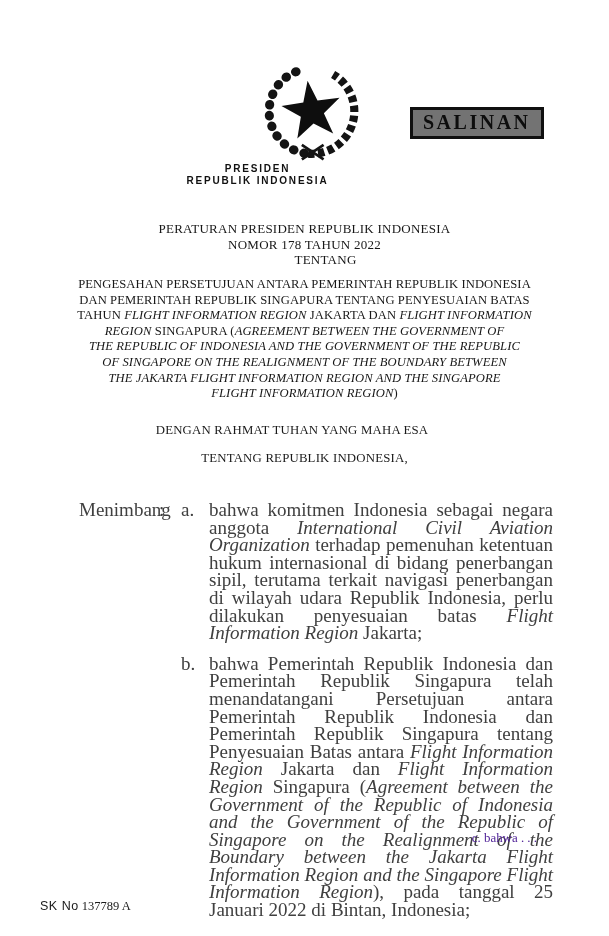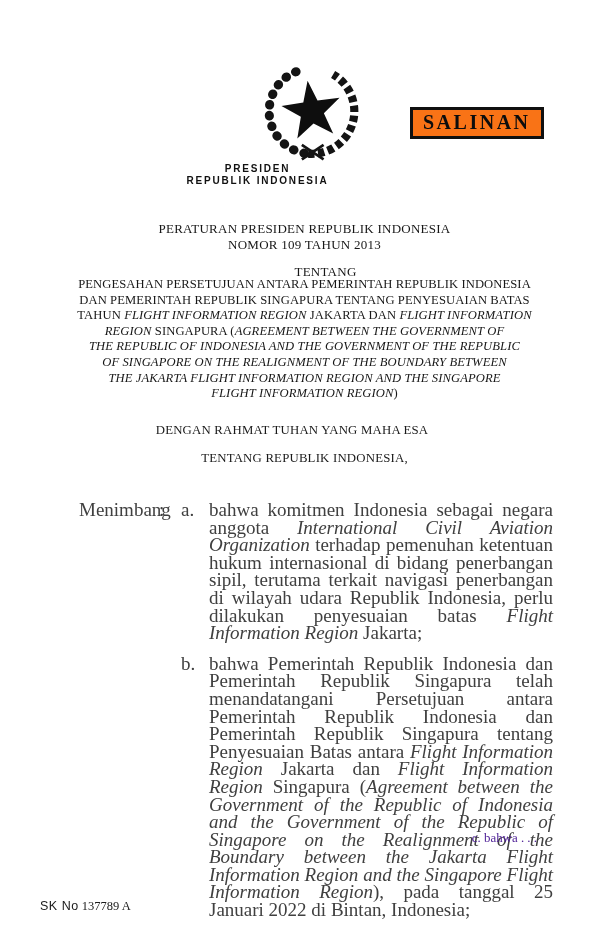--- a/index.html
+++ b/index.html
@@ -8,26 +8,26 @@
 
   
   .emblem{position:absolute;left:255px;top:66px;width:110px;height:96px;}
   .letterhead{position:absolute;left:0;top:163px;width:515px;text-align:center;
               font-family:"Liberation Sans", sans-serif;font-weight:bold;color:#111;}
   .letterhead .lh1{font-size:10px;letter-spacing:1.8px;line-height:12px;}
   .letterhead .lh2{font-size:10px;letter-spacing:1.8px;line-height:12px;}
 
   .salinan{position:absolute;left:410px;top:107px;border:3px solid #101010;
            padding:1px 10px 2px 10px;font-weight:bold;font-size:20px;letter-spacing:2.5px;
-           color:#0d0d0d;background:#f97316;}
+           color:#0d0d0d;background:#737373;}
 
   
   .titleblock{position:absolute;left:0;top:221px;width:609px;text-align:center;
               font-size:13px;line-height:15.5px;letter-spacing:.25px;color:#171717;}
-  .titleblock .tentang{margin-top:12px;padding-left:42px;}
+  .titleblock .tentang{margin-top:0;padding-left:42px;}
 
   .subject{position:absolute;left:0;top:277px;width:609px;text-align:center;
            font-size:12.6px;line-height:15.6px;letter-spacing:.1px;color:#171717;}
   .subject .sline{white-space:nowrap;}
 
   .invocation{position:absolute;left:0;top:423px;width:584px;text-align:center;
               font-size:12.8px;letter-spacing:.2px;}
   .authority{position:absolute;left:0;top:451px;width:609px;text-align:center;
              font-size:12.8px;letter-spacing:.2px;}
 
@@ -69,21 +69,21 @@
 
   <div class="salinan">SALINAN</div>
 
   <div class="letterhead">
     <div class="lh1">PRESIDEN</div>
     <div class="lh2">REPUBLIK  INDONESIA</div>
   </div>
 
   <div class="titleblock">
     <div>PERATURAN PRESIDEN REPUBLIK INDONESIA</div>
-    <div>NOMOR 109 TAHUN 2013</div>
+    <div>NOMOR 178 TAHUN 2022</div>
     <div class="tentang">TENTANG</div>
   </div>
 
   <div class="subject">
       <div class="sline"><span>PENGESAHAN PERSETUJUAN ANTARA PEMERINTAH REPUBLIK INDONESIA</span></div>
       <div class="sline"><span>DAN PEMERINTAH REPUBLIK SINGAPURA TENTANG PENYESUAIAN BATAS</span></div>
       <div class="sline"><span>TAHUN </span><span class="it">FLIGHT INFORMATION REGION</span><span> JAKARTA DAN </span><span class="it">FLIGHT INFORMATION</span></div>
       <div class="sline"><span class="it">REGION</span><span> SINGAPURA (</span><span class="it">AGREEMENT BETWEEN THE GOVERNMENT OF</span></div>
       <div class="sline"><span class="it">THE REPUBLIC OF INDONESIA AND THE GOVERNMENT OF THE REPUBLIC</span></div>
       <div class="sline"><span class="it">OF SINGAPORE ON THE REALIGNMENT OF THE BOUNDARY BETWEEN</span></div>

